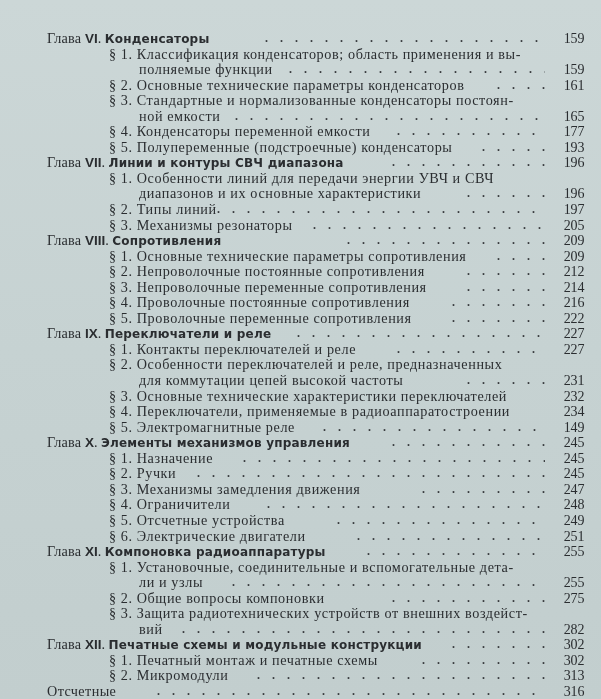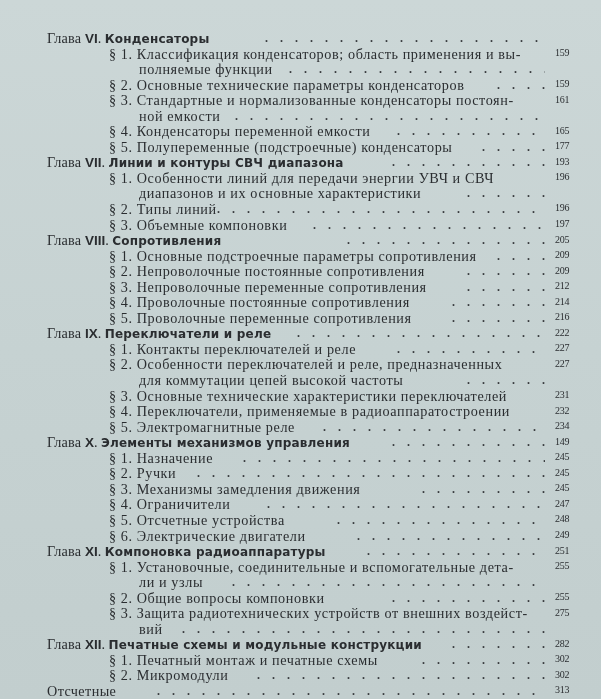--- a/index.html
+++ b/index.html
@@ -16,23 +16,23 @@
     }
     .line {
       position: relative;
       height: 15.55px;
       line-height: 15.55px;
       font-size: 14.2px;
       white-space: nowrap;
     }
     .line .text { position: absolute; top: 0; }
     .line .pg {
-      position: absolute; top: 14px; left: 538px; width: 38px;
-      text-align: left;
-      font-size: 10px;
+      position: absolute; top: 0; left: 538px; width: 38px;
+      text-align: center;
+      font-size: 14px;
       letter-spacing: -0.2px;
     }
     .chapter .text { left: 30px; }
     .chapter .ch-label { letter-spacing: 0.2px; }
     .chapter .ch-num { font-weight: bold; font-family: "Liberation Sans", sans-serif; font-size: 13.5px; }
     .chapter .ch-title { font-weight: bold; font-family: "DejaVu Sans", sans-serif; font-size: 12px; letter-spacing: 0.2px; }
     .section .text { left: 92px; letter-spacing: 0.6px; }
     .section .sec-sign { margin-right: 4px; }
     .cont .text { left: 122px; letter-spacing: 0.6px; text-align: right; }
     .plain .text { left: 30px; letter-spacing: 0.4px; }
@@ -93,31 +93,31 @@
       <span class="text"><span>диапазонов и их основные характеристики</span></span>
       <span class="dots-wrap" style="left: 448px; width: 80px; font-weight: bold; font-size: 12px; color: rgb(58, 61, 64);">.  .  .  .  .  .</span>
       <span class="pg">196</span>
     </div>
     <div class="line section">
       <span class="text"><span class="sec-sign">§</span><span>2</span>. <span>Типы линий</span></span>
       <span class="dots-wrap" style="left: 200px; width: 328px; font-weight: bold; font-size: 12px; color: rgb(58, 61, 64);">.  .  .  .  .  .  .  .  .  .  .  .  .  .  .  .  .  .  .  .  .  .  .  .</span>
       <span class="pg">197</span>
     </div>
     <div class="line section">
-      <span class="text"><span class="sec-sign">§</span><span>3</span>. <span>Объемные компоновки</span></span>
+      <span class="text"><span class="sec-sign">§</span><span>3</span>. <span>Механизмы резонаторы</span></span>
       <span class="dots-wrap" style="left: 296px; width: 232px; font-weight: bold; font-size: 12px; color: rgb(58, 61, 64);">.  .  .  .  .  .  .  .  .  .  .  .  .  .  .  .  .</span>
       <span class="pg">205</span>
     </div>
     <div class="line chapter">
       <span class="text"><span class="ch-label">Глава</span> <span class="ch-num">VIII</span>. <span class="ch-title">Сопротивления</span></span>
       <span class="dots-wrap" style="left: 330px; width: 198px; font-weight: bold; font-size: 12px; color: rgb(58, 61, 64);">.  .  .  .  .  .  .  .  .  .  .  .  .  .  .</span>
       <span class="pg">209</span>
     </div>
     <div class="line section">
-      <span class="text"><span class="sec-sign">§</span><span>1</span>. <span>Основные подстроечные параметры сопротивления</span></span>
+      <span class="text"><span class="sec-sign">§</span><span>1</span>. <span>Основные технические параметры сопротивления</span></span>
       <span class="dots-wrap" style="left: 474px; width: 54px; font-weight: bold; font-size: 12px; color: rgb(58, 61, 64);">.  .  .  .</span>
       <span class="pg">209</span>
     </div>
     <div class="line section">
       <span class="text"><span class="sec-sign">§</span><span>2</span>. <span>Непроволочные постоянные сопротивления</span></span>
       <span class="dots-wrap" style="left: 436px; width: 92px; font-weight: bold; font-size: 12px; color: rgb(58, 61, 64);">.  .  .  .  .  .</span>
       <span class="pg">212</span>
     </div>
     <div class="line section">
       <span class="text"><span class="sec-sign">§</span><span>3</span>. <span>Непроволочные переменные сопротивления</span></span>

